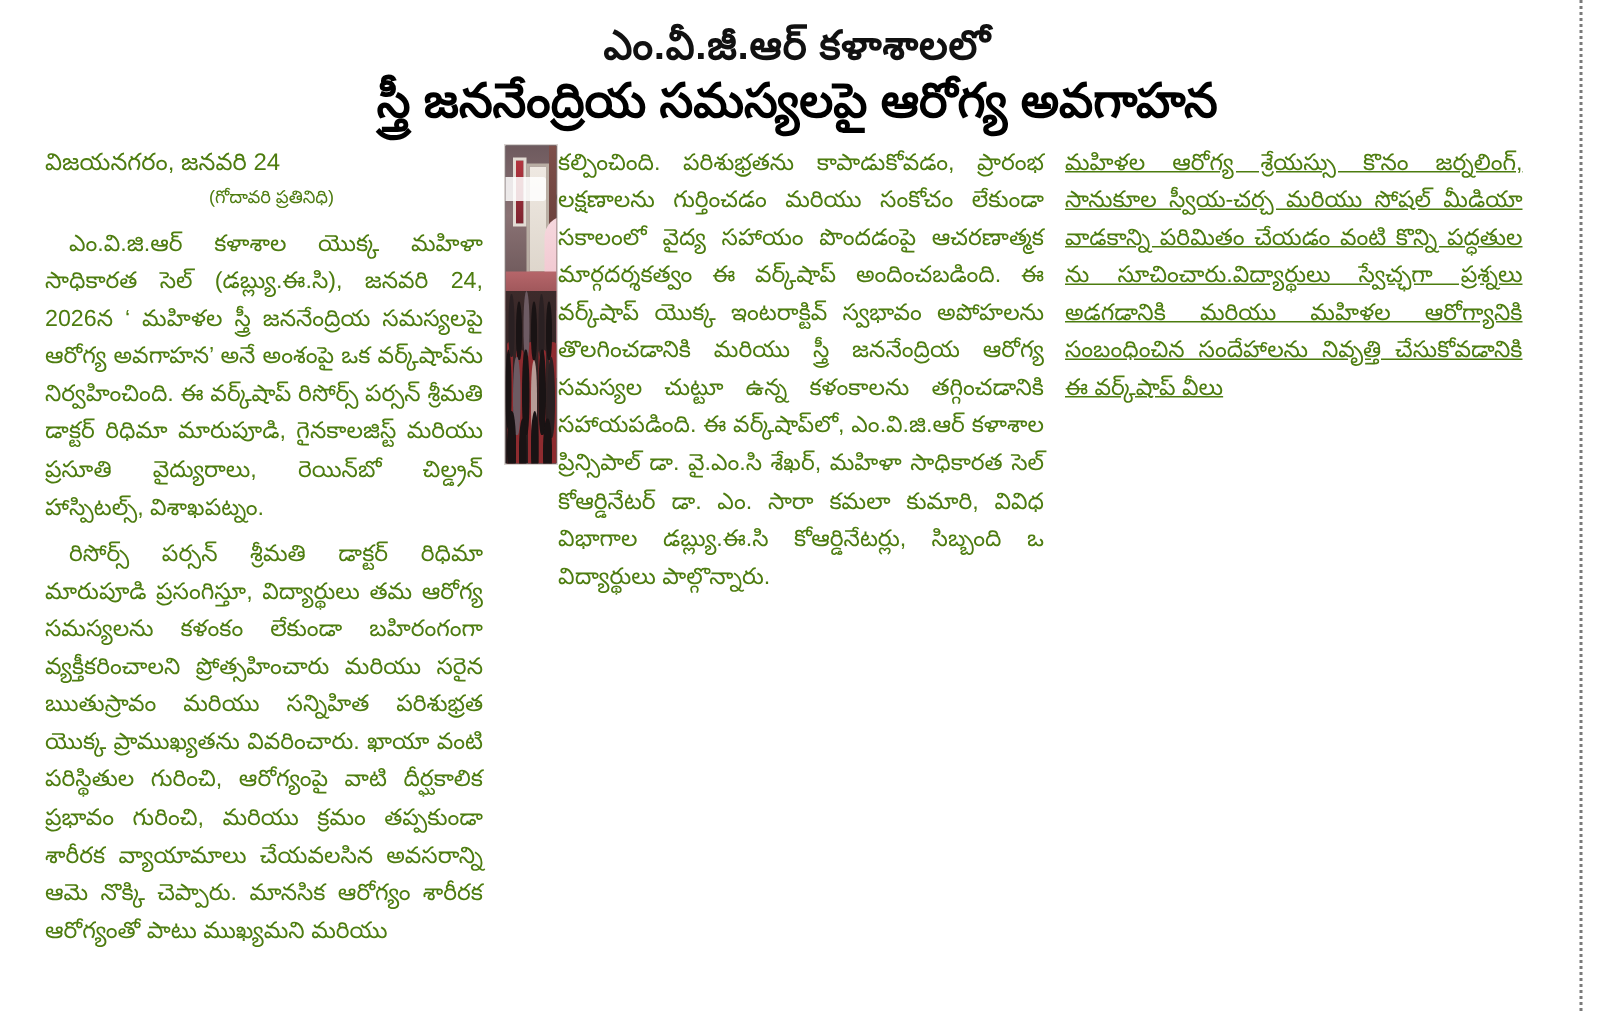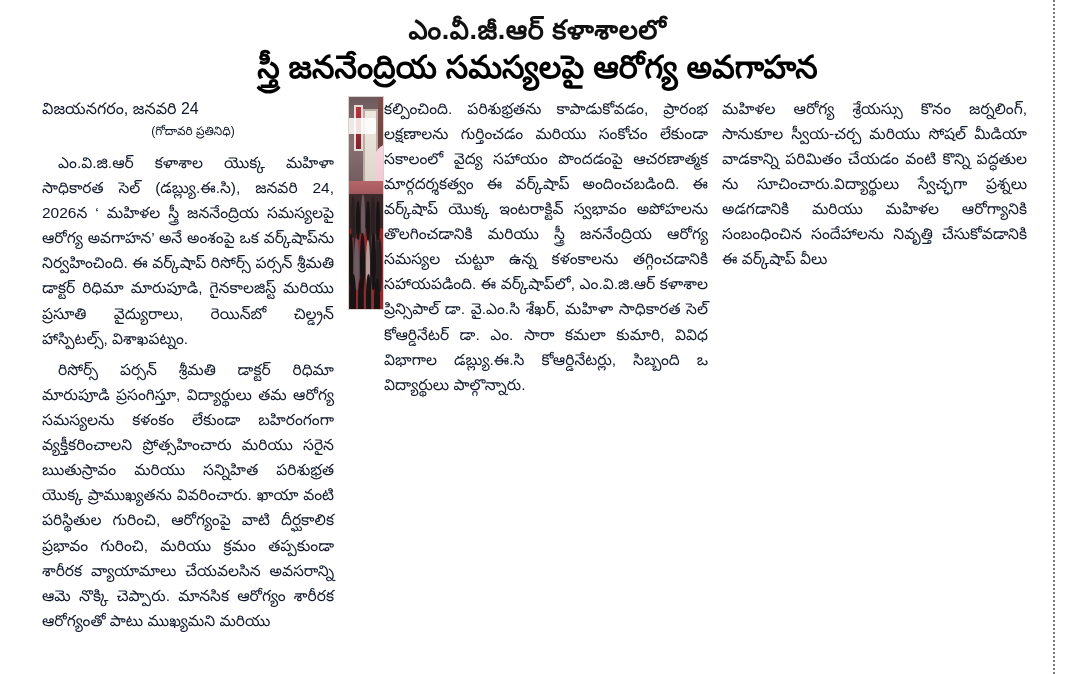--- a/index.html
+++ b/index.html
@@ -13,21 +13,21 @@
     font-family: "Liberation Sans", sans-serif;
     color: #1a1a1a;
     overflow: hidden;
     position: relative;
   }
   .page {
     position: relative;
     width: 1067px;
     height: 674px;
     box-sizing: border-box;
-    padding: 10px 34px 8px 42px;
+    padding: 10px 34px 8px 30px;
     background: #ffffff;
   }
   
   .edge-rule {
     position: absolute;
     top: 0;
     right: 12px;
     width: 0;
     height: 674px;
     border-left: 2px dotted #7a7a7a;
@@ -57,33 +57,34 @@
   .body-wrap {
     display: flex;
     gap: 14px;
     align-items: flex-start;
   }
   .col {
     font-size: 15.5px;
     line-height: 1.62;
     text-align: justify;
     text-justify: inter-word;
-    color: #0f172a;
+    color: #4d7c0f;
   }
   .col-left {
     width: 292px;
     flex: 0 0 292px;
   }
   .col-mid {
     width: 360px;
     flex: 0 0 360px;
   }
   .col-right {
     width: 305px;
     flex: 0 0 305px;
+    text-decoration: underline;
   }
 
   .dateline {
     font-size: 16px;
     font-weight: normal;
     margin-bottom: 1px;
     text-align: left;
   }
   .dateline-sub {
     font-size: 12px;

